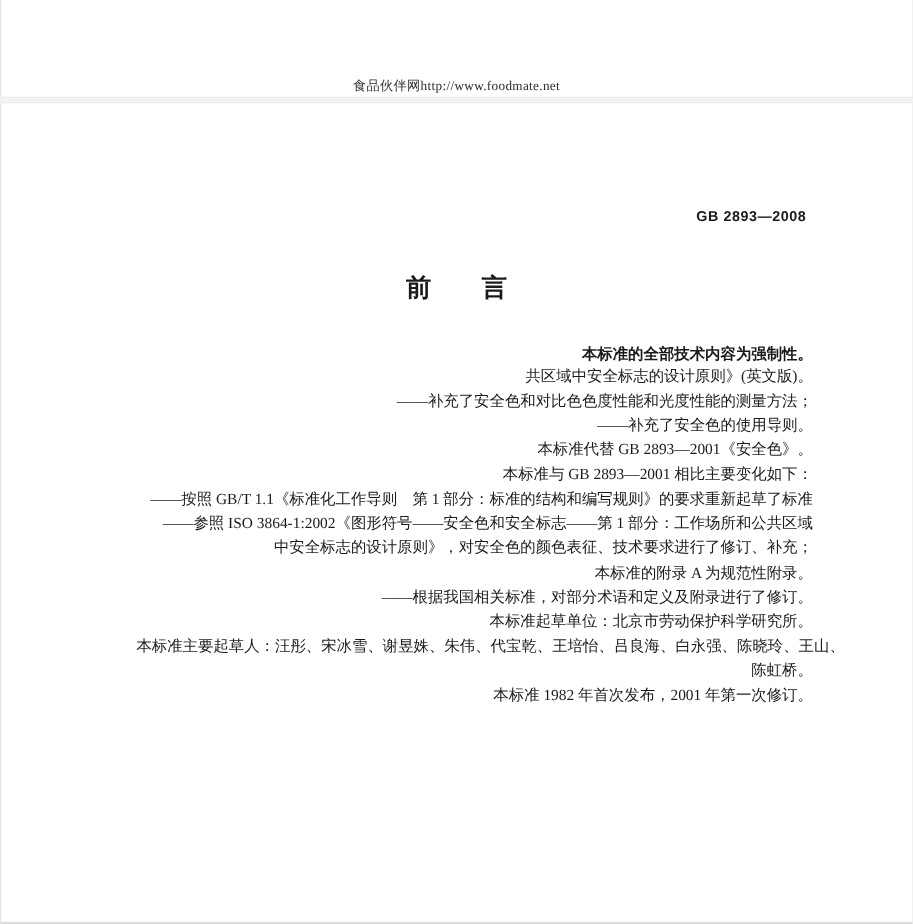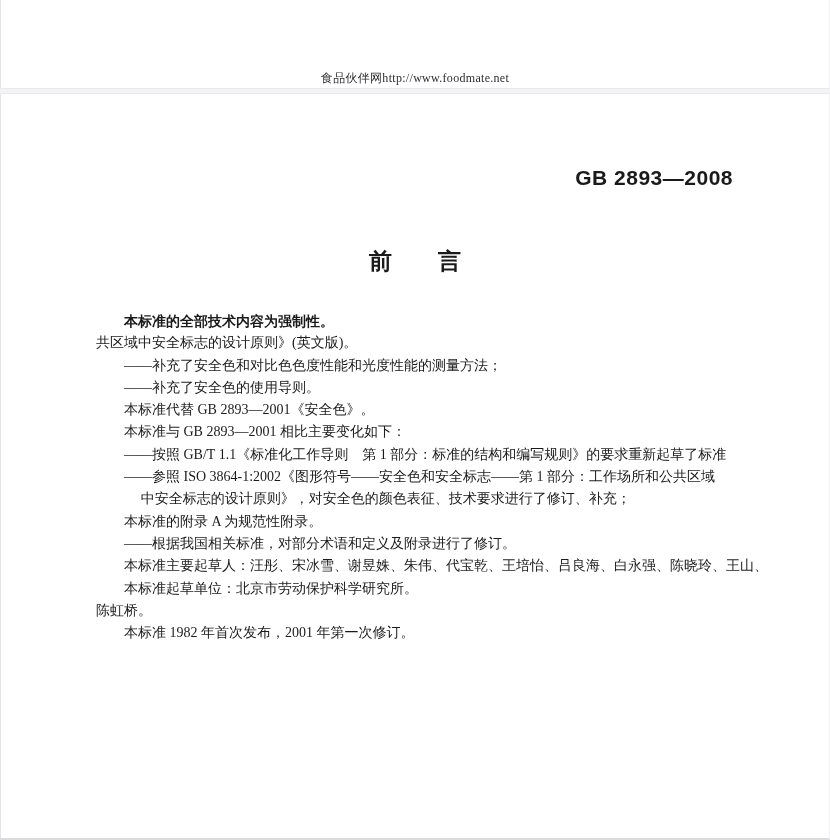--- a/index.html
+++ b/index.html
@@ -40,41 +40,42 @@
   }
   
   .page-main {
     position: absolute; top: 94px; left: 0; right: 0; bottom: 0;
     background: #ffffff;
     border-left: 1px solid #e4e4e6;
     border-right: 1px solid #f0f0f2;
     border-bottom: 2px solid #dcdcE0;
   }
   .doc-code {
-    position: absolute; top: 72px; right: 96px;
+    position: absolute; top: 95px; right: 96px;
     font-family: "Liberation Sans", sans-serif;
     font-weight: 700;
-    font-size: 21px;
+    font-size: 13px;
     letter-spacing: 0.5px;
     color: var(--ink, #1a1a1a);
     text-align: center;
   }
   .doc-title {
     position: absolute; top: 152px; left: 0; right: 0;
     display: flex; justify-content: center; gap: 46px;
     font-family: "Liberation Sans", sans-serif;
     font-weight: 700;
     font-size: 23px;
     color: var(--ink, #1a1a1a);
   }
   .doc-body {
     position: absolute; top: 216px; left: 95px; width: 643px;
     font-size: 14px;
     line-height: 22.3px;
     color: var(--ink, #1a1a1a);
+    text-align: right;
   }
   .line { white-space: nowrap; }
   .line.bold {
     font-family: "Liberation Sans", sans-serif;
     font-weight: 700;
     text-indent: 2em;
   }
   .line.indent  { text-indent: 2em; }
   .line.flush   { text-indent: 0; }
   .line.indent2 { text-indent: 3.2em; }
@@ -104,20 +105,20 @@
         <div class="line flush">共区域中安全标志的设计原则》(英文版)。</div>
         <div class="line indent">——补充了安全色和对比色色度性能和光度性能的测量方法；</div>
         <div class="line indent">——补充了安全色的使用导则。</div>
         <div class="line indent">本标准代替 GB 2893—2001《安全色》。</div>
         <div class="line indent">本标准与 GB 2893—2001 相比主要变化如下：</div>
         <div class="line indent">——按照 GB/T 1.1《标准化工作导则　第 1 部分：标准的结构和编写规则》的要求重新起草了标准</div>
         <div class="line indent">——参照 ISO 3864-1:2002《图形符号——安全色和安全标志——第 1 部分：工作场所和公共区域</div>
         <div class="line indent2">中安全标志的设计原则》，对安全色的颜色表征、技术要求进行了修订、补充；</div>
         <div class="line indent">本标准的附录 A 为规范性附录。</div>
         <div class="line indent">——根据我国相关标准，对部分术语和定义及附录进行了修订。</div>
+        <div class="line indent">本标准起草单位：北京市劳动保护科学研究所。</div>
         <div class="line indent">本标准主要起草人：汪彤、宋冰雪、谢昱姝、朱伟、代宝乾、王培怡、吕良海、白永强、陈晓玲、王山、</div>
-        <div class="line indent">本标准起草单位：北京市劳动保护科学研究所。</div>
         <div class="line flush">陈虹桥。</div>
         <div class="line indent">本标准 1982 年首次发布，2001 年第一次修订。</div>
       </div>
 
   </div>
 </div>
 
 </body></html>

